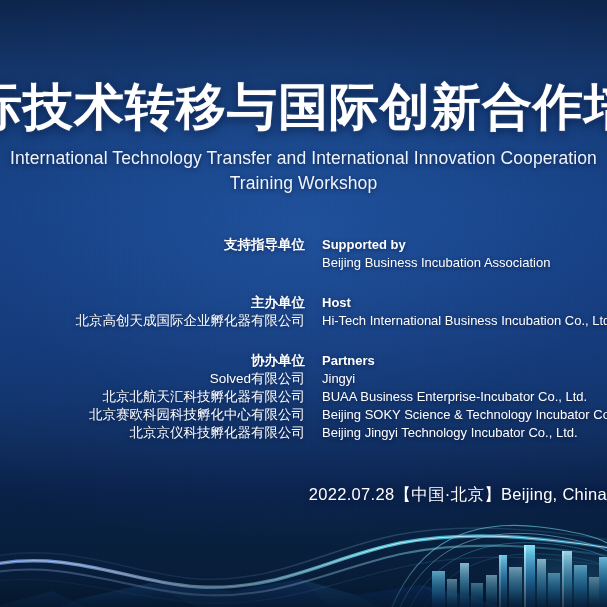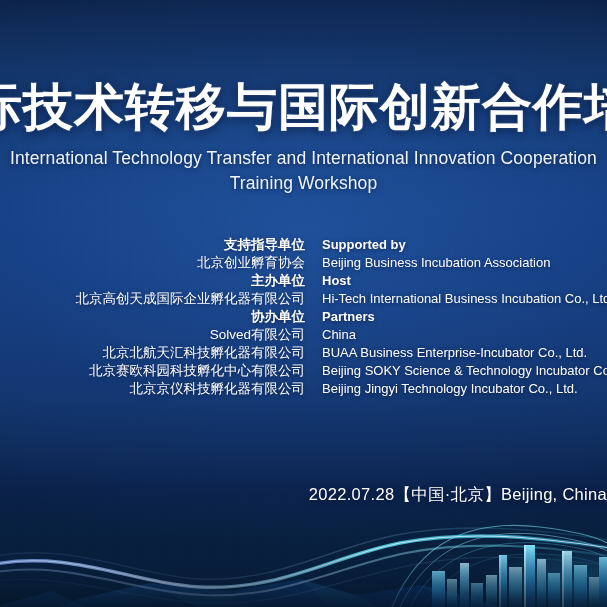--- a/index.html
+++ b/index.html
@@ -73,21 +73,21 @@
     letter-spacing:0.1px;
     text-shadow:0 1px 5px rgba(0,12,45,0.6);
   }
 
   
   #orgs {
     position:absolute;
     top:236px; left:0; width:607px;
   }
   .section { position:relative; }
-  .section + .section { }
+  .section + .section { margin-top:22px; }
 
   .row { position:relative; height:18px; }
 
   .cn {
     position:absolute; right:302px; top:0;
     white-space:nowrap;
     font-size:13.5px;
     line-height:18px;
     color:#ffffff;
     text-shadow:0 1px 4px rgba(0,12,45,0.55);
@@ -226,21 +226,20 @@
     </div>
 
     <div id="orgs">
 
       <div class="section">
         <div class="row">
           <span class="cn hdr">支持指导单位</span>
           <span class="en hdr">Supported by</span>
         </div>
         <div class="row">
-          <span class="cn">北京创业孵育协会</span>
           <span class="en">Beijing Business Incubation Association</span>
         </div>
       </div>
 
       <div class="section">
         <div class="row">
           <span class="cn hdr">主办单位</span>
           <span class="en hdr">Host</span>
         </div>
         <div class="row">
@@ -249,21 +248,21 @@
         </div>
       </div>
 
       <div class="section">
         <div class="row">
           <span class="cn hdr">协办单位</span>
           <span class="en hdr">Partners</span>
         </div>
         <div class="row">
           <span class="cn">Solved有限公司</span>
-          <span class="en">China</span>
+          <span class="en">Jingyi</span>
         </div>
         <div class="row">
           <span class="cn">北京北航天汇科技孵化器有限公司</span>
           <span class="en">BUAA Business Enterprise-Incubator Co., Ltd.</span>
         </div>
         <div class="row">
           <span class="cn">北京赛欧科园科技孵化中心有限公司</span>
           <span class="en">Beijing SOKY Science &amp; Technology Incubator Co., Ltd.</span>
         </div>
         <div class="row">

